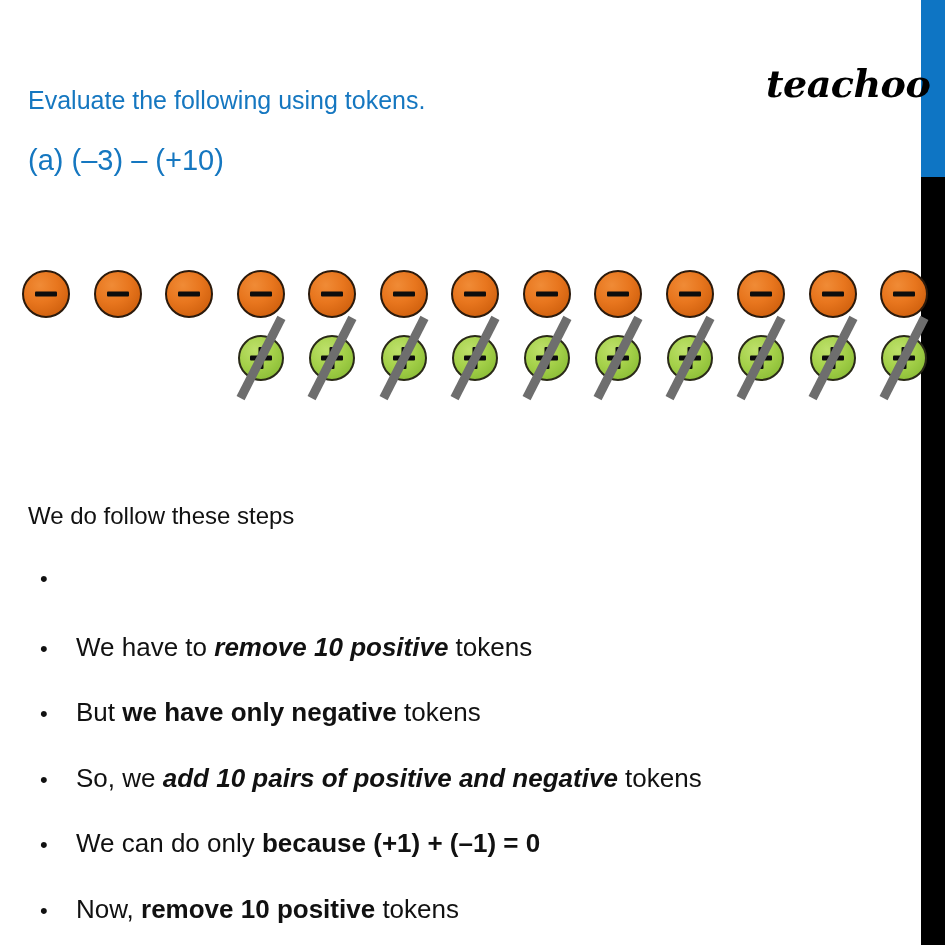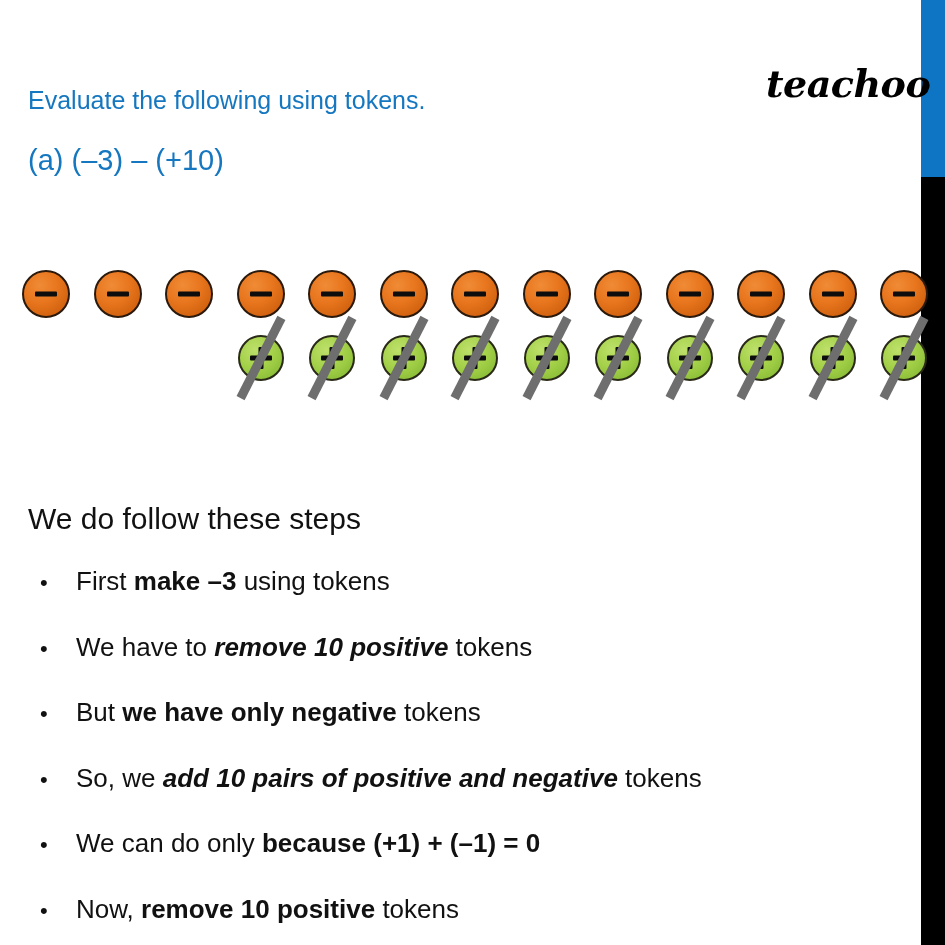--- a/index.html
+++ b/index.html
@@ -133,21 +133,21 @@
     left: 50%;
     top: 50%;
     transform: translate(-50%, -50%) rotate(27deg);
   }
 
   
   .body-lead {
     position: absolute;
     left: 28px;
     top: 502px;
-    font-size: 30px;
+    font-size: 24px;
     color: #111111;
     white-space: nowrap;
   }
   .bullet-row {
     position: absolute;
     left: 40px;
     font-size: 26px;
     color: #111111;
     white-space: nowrap;
     display: flex;
@@ -265,21 +265,20 @@
         <div class="sign sign-v"></div>
         <div class="strike" style="background: rgb(110, 110, 110);"></div>
       </div>
     </div>
 
   <div class="body-lead">We do follow these steps</div>
 
   <div id="bullet-list">
       <div class="bullet-row" style="top: 566px;">
         <span class="bullet-dot">•</span>
-        <span><span>First </span><span class="b">make –3</span><span> using tokens</span></span>
       </div>
       <div class="bullet-row" style="top: 631.5px;">
         <span class="bullet-dot">•</span>
         <span><span>We have to </span><span class="bi">remove 10 positive</span><span> tokens</span></span>
       </div>
       <div class="bullet-row" style="top: 697px;">
         <span class="bullet-dot">•</span>
         <span><span>But </span><span class="b">we have only negative</span><span> tokens</span></span>
       </div>
       <div class="bullet-row" style="top: 762.5px;">

